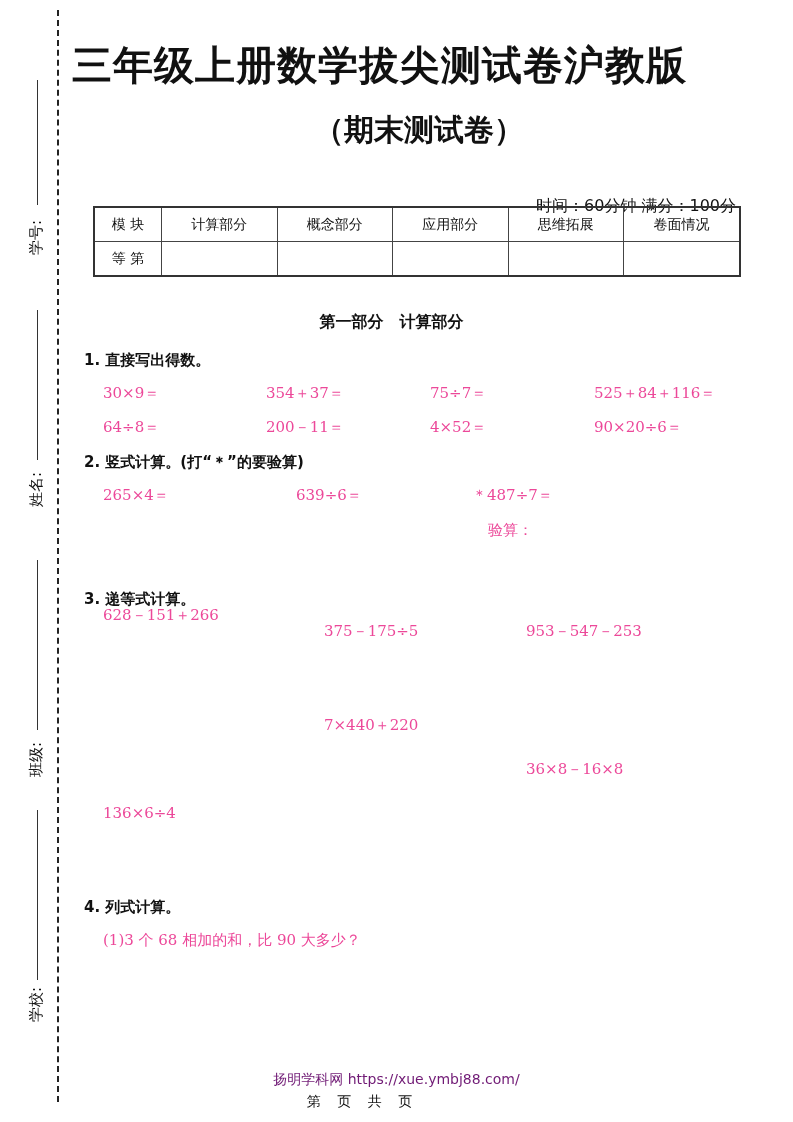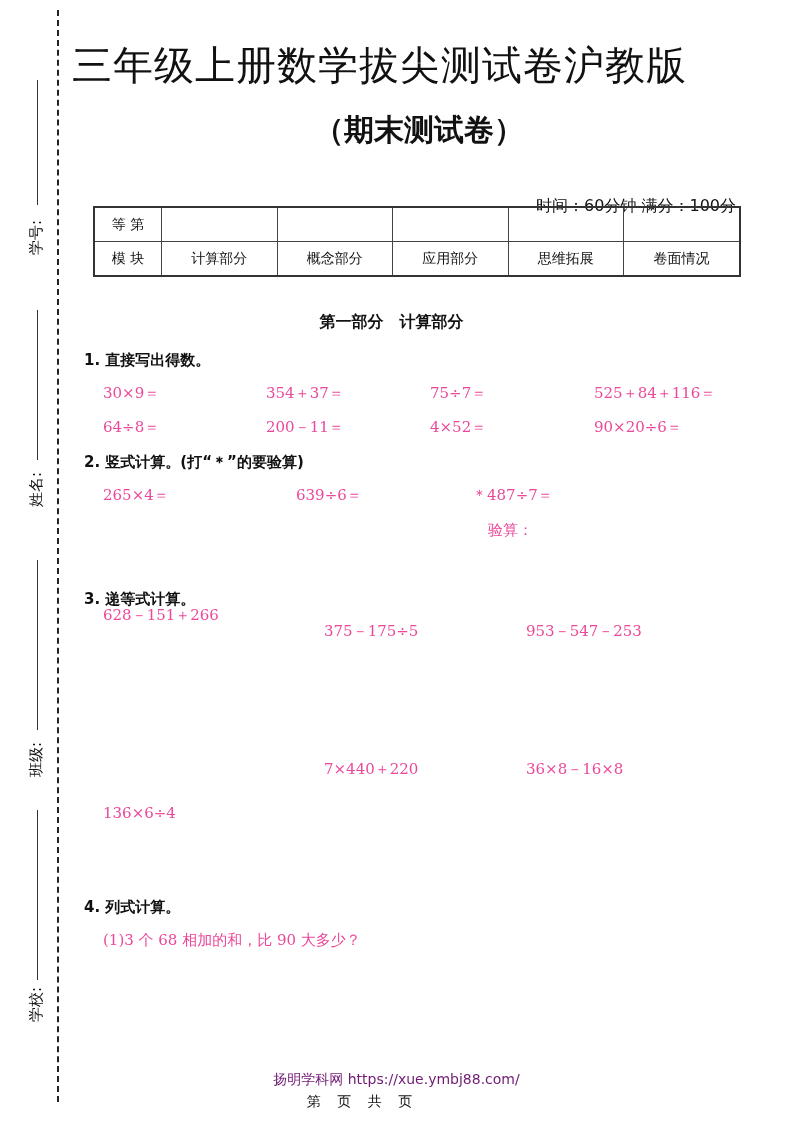--- a/index.html
+++ b/index.html
@@ -1,21 +1,21 @@
 <!DOCTYPE html>
 <html><head>
 <meta charset="utf-8">
 <style>
   html,body{margin:0;padding:0;background:#fff;}
   body{width:793px;height:1122px;position:relative;overflow:hidden;font-family:"DejaVu Sans",sans-serif;color:#111;}
   .abs{position:absolute;}
   .dash{left:57px;top:10px;width:0;height:1092px;border-left:2px dashed #222;}
   .sidelbl{left:16px;width:40px;transform:rotate(-90deg);transform-origin:center;font-size:15px;white-space:nowrap;text-align:center;}
   .sideline{left:37px;width:1px;background:#333;}
-  .title{left:0;width:733px;top:38px;text-align:center;font-size:40px;letter-spacing:1px;padding-left:26px;box-sizing:border-box;}
+  .title{left:0;width:733px;top:38px;text-align:center;font-size:40px;letter-spacing:1px;padding-left:26px;box-sizing:border-box;font-weight:bold;}
   .subtitle{left:0;width:793px;top:110px;text-align:center;font-size:30px;padding-left:45px;box-sizing:border-box;font-weight:bold;}
   .meta{right:57px;top:184px;font-size:16px;margin-top:12px;}
   table.score{left:93px;top:206px;width:648px;border-collapse:collapse;font-size:14px;}
   table.score td{border:1px solid #444;height:31px;text-align:center;}
   table.score{border:2px solid #333;}
   .sect{left:0;width:733px;top:312px;text-align:center;font-size:16px;font-weight:bold;padding-left:50px;box-sizing:border-box;}
   .q{left:84px;font-size:15px;font-weight:bold;}
   .ex{font-family:"DejaVu Serif",serif;font-size:15px;color:#ec4899;}
   .foot1{left:0;width:793px;top:1071px;text-align:center;font-size:14px;color:#701a75;}
   .foot2{left:0;width:725px;top:1093px;text-align:center;font-size:14px;letter-spacing:6px;}
@@ -34,34 +34,34 @@
 <div class="abs sideline" style="top:810px;height:170px"></div>
 <div class="abs sidelbl" style="top:995px">学校:</div>
 
 <div class="abs title">三年级上册数学拔尖测试卷沪教版</div>
 <div class="abs subtitle">（期末测试卷）</div>
 <div class="abs meta">时间：60分钟  满分：100分</div>
 
 <table class="abs score">
   <tbody>
       <tr>
+    <td style="width:64px">模 块</td>
+    <td>计算部分</td>
+    <td>概念部分</td>
+    <td>应用部分</td>
+    <td>思维拓展</td>
+    <td>卷面情况</td>
+  </tr>
+  <tr>
     <td>等 第</td>
     <td></td>
     <td></td>
     <td></td>
     <td></td>
     <td></td>
-  </tr>
-  <tr>
-    <td style="width:64px">模 块</td>
-    <td>计算部分</td>
-    <td>概念部分</td>
-    <td>应用部分</td>
-    <td>思维拓展</td>
-    <td>卷面情况</td>
   </tr>
 </tbody>
   </table>
 
 <div class="abs sect">第一部分　计算部分</div>
 
 <div class="abs q" style="top:351px">1. 直接写出得数。</div>
 <div class="abs ex" style="left:103px;top:384px">30×9＝</div>
 <div class="abs ex" style="left:266px;top:384px">354＋37＝</div>
 <div class="abs ex" style="left:430px;top:384px">75÷7＝</div>
@@ -75,20 +75,20 @@
 <div class="abs ex" style="left:103px;top:486px">265×4＝</div>
 <div class="abs ex" style="left:296px;top:486px">639÷6＝</div>
 <div class="abs ex" style="left:472px;top:486px">＊487÷7＝</div>
 <div class="abs ex" style="left:488px;top:521px">验算：</div>
 
 <div class="abs q" style="top:590px">3. 递等式计算。</div>
 <div class="abs ex" style="left:103px;top:606px">628－151＋266</div>
 <div class="abs ex" style="left:324px;top:622px">375－175÷5</div>
 <div class="abs ex" style="left:526px;top:622px">953－547－253</div>
 <div class="abs ex" style="left:103px;top:804px">136×6÷4</div>
-<div class="abs ex" style="left:324px;top:760px">7×440＋220</div>
+<div class="abs ex" style="left:324px;top:716px">7×440＋220</div>
 <div class="abs ex" style="left:526px;top:760px">36×8－16×8</div>
 
 <div class="abs q" style="top:898px">4. 列式计算。</div>
 <div class="abs ex" style="left:103px;top:931px">(1)3 个 68 相加的和，比 90 大多少？</div>
 
 <div class="abs foot1">扬明学科网 https://xue.ymbj88.com/</div>
 <div class="abs foot2">第 页 共 页</div>
 
 </body></html>

